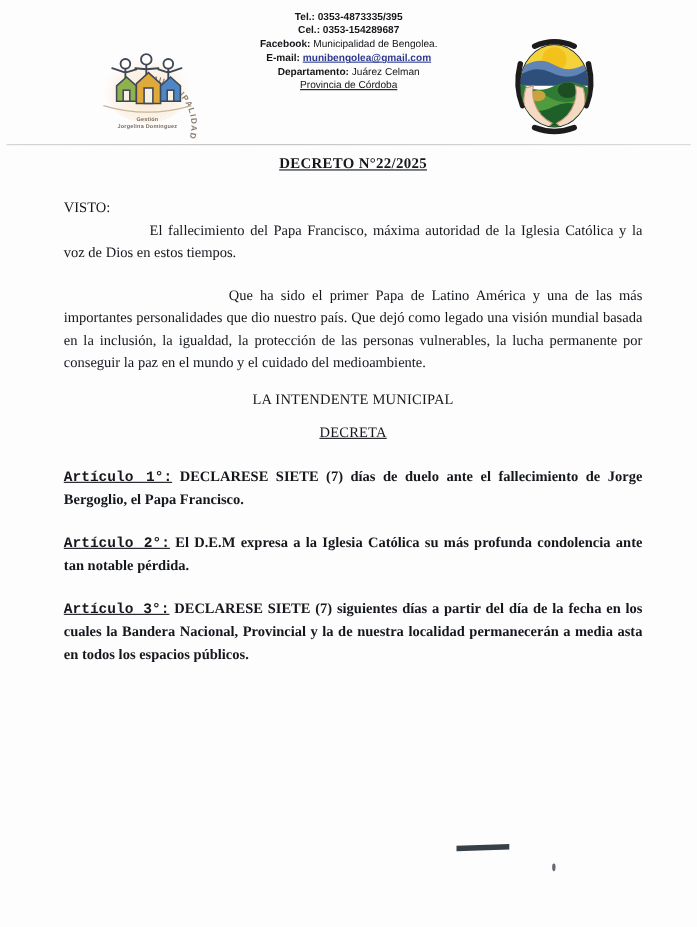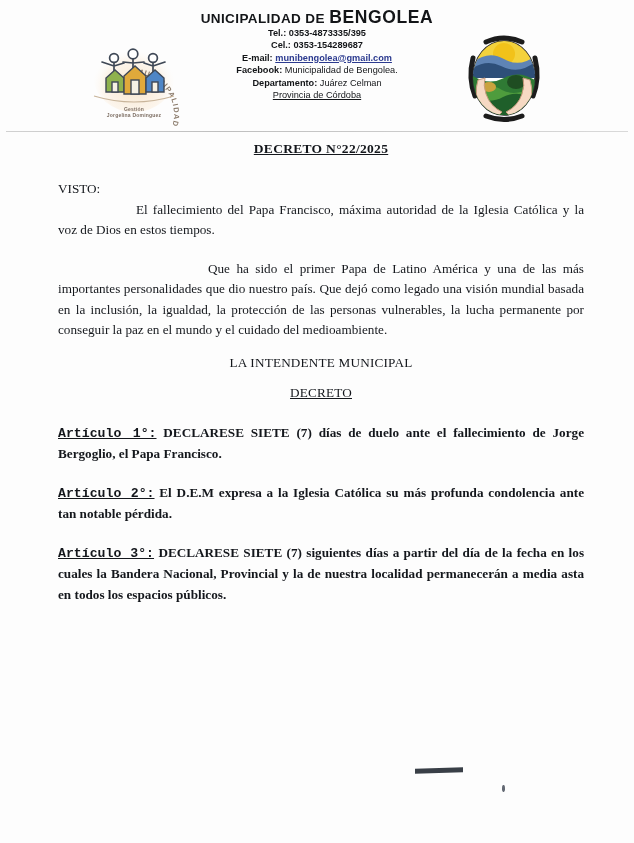--- a/index.html
+++ b/index.html
@@ -219,39 +219,35 @@
         </g>
         <path d="M16 78 q40 12 80 0" stroke="#c8b49a" stroke-width="1.2" fill="none"></path>
       </svg>
     </div>
     <div class="logo-caption">
       <div>Gestión</div>
       <div>Jorgelina Dominguez</div>
     </div>
 
     <div class="head-text">
-      <div class="head-title">
-        <span style="font-size:13.5px;">UNICIPALIDAD DE</span>
-        <span class="big">BENGOLEA</span>
-      </div>
       <div class="head-line b">
         <span class="lbl">Tel.:</span>
         <span>0353-4873335/395</span>
       </div>
       <div class="head-line b">
         <span class="lbl">Cel.:</span>
         <span>0353-154289687</span>
       </div>
       <div class="head-line b">
+        <span class="lbl">Facebook:</span>
+        <span style="font-weight:normal">Municipalidad de Bengolea.</span>
+      </div>
+      <div class="head-line b">
         <span class="lbl">E-mail:</span>
         <span class="lnk">munibengolea@gmail.com</span>
-      </div>
-      <div class="head-line b">
-        <span class="lbl">Facebook:</span>
-        <span style="font-weight:normal">Municipalidad de Bengolea.</span>
       </div>
       <div class="head-line b">
         <span class="lbl">Departamento:</span>
         <span style="font-weight:normal">Juárez Celman</span>
       </div>
       <div class="head-line">
         <span class="u">Provincia de Córdoba</span>
       </div>
     </div>
 
@@ -304,21 +300,21 @@
     <div class="spacer-18"></div>
 
     <p class="block"><span class="indent-wide"></span><span>Que ha sido el primer Papa de Latino América y una de las más importantes personalidades que dio nuestro país. Que dejó como legado una visión mundial basada en la inclusión, la igualdad, la protección de las personas vulnerables, la lucha permanente por conseguir la paz en el mundo y el cuidado del medioambiente.</span></p>
 
     <div class="spacer-14"></div>
 
     <div class="center-head">LA INTENDENTE MUNICIPAL</div>
 
     <div class="spacer-14"></div>
 
-    <div class="center-head ul">DECRETO</div>
+    <div class="center-head ul">DECRETA</div>
 
     <div class="spacer-22"></div>
 
     <p class="art">
       <span class="art-label">Artículo 1°:</span>
       <span class="art-body">DECLARESE SIETE (7) días de duelo ante el fallecimiento de Jorge Bergoglio, el Papa Francisco.</span>
     </p>
 
     <div class="spacer-18"></div>
 

